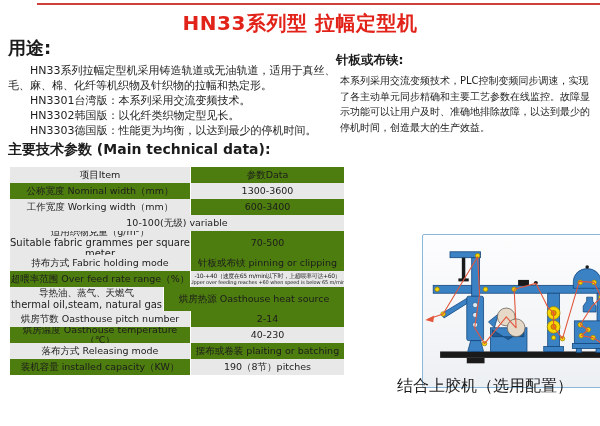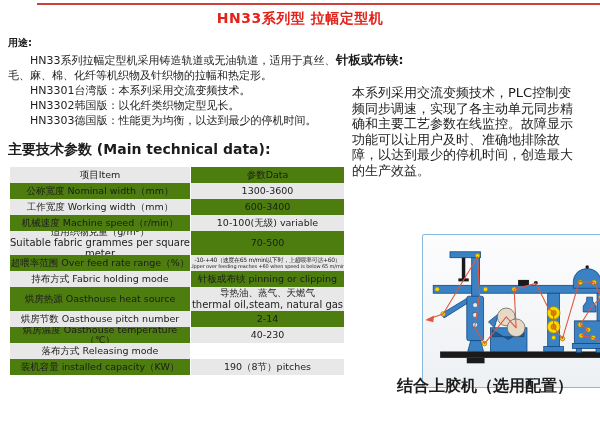--- a/index.html
+++ b/index.html
@@ -6,47 +6,47 @@
     --top-rule:#d0403a; --title-red:#e2231a;
     --machine-blue:#3b82c4; --roller-yellow:#f7d800;
     --thread-red:#e2563c; --diagram-border:#8ab8dc;
   }
   *{box-sizing:border-box}
   html,body{margin:0;padding:0}
   body{width:600px;height:426px;background:#fff;position:relative;overflow:hidden;
        font-family:"DejaVu Sans","Liberation Sans",sans-serif;color:#1c1c1c}
   .top-rule{position:absolute;top:3px;left:37px;right:0;height:2px;background:var(--top-rule)}
   .title{position:absolute;top:10px;left:0;width:100%;text-align:center;margin:0;
-         font-size:14px;font-weight:bold;color:var(--title-red);letter-spacing:.5px}
+         font-size:20px;font-weight:bold;color:var(--title-red);letter-spacing:.5px}
   .usage{position:absolute;left:8px;top:36px;width:330px}
-  .usage h2{margin:0 0 3px 0;font-size:10px}
+  .usage h2{margin:0 0 3px 0;font-size:18px}
   .usage .intro{margin:0;font-size:11px;line-height:15px;text-indent:22px}
   .variant{margin:0;font-size:11px;line-height:15px;padding-left:22px}
   .features{position:absolute;left:336px;top:52px;width:261px}
   .features h2{margin:0 0 2px 0;font-size:12.5px}
-  .features p{margin:16px;font-size:13px;line-height:15.5px}
+  .features p{margin:4px;font-size:10px;line-height:15.5px}
   .specs-heading{position:absolute;left:8px;top:141px;margin:0;font-size:14px;font-weight:bold}
   .spec-table{position:absolute;left:10px;top:167px;width:334px}
   .trow{display:flex;gap:1px;margin-bottom:0}
   .cell{height:16px;display:flex;flex-direction:column;align-items:center;justify-content:center;
         font-size:9.5px;line-height:1.1;text-align:center;overflow:hidden}
   .cell.lcell{width:180px;flex:none}
   .cell.rcell{flex:1}
   .trow.tall .cell{height:24px}
   .light{background:#e8e8e8}
   .dark{background:#4d7c0f}
   .line2{font-size:10px}
   .rcell.tiny span{font-size:6px;letter-spacing:-.3px;white-space:nowrap}
   .rcell.tiny span.line2{font-size:5px;letter-spacing:-.1px}
   .diagram-box{position:absolute;left:382px;top:218px;width:206px;height:154px;
                border:1.5px solid var(--diagram-border);border-radius:2px;
                background:linear-gradient(180deg,#fdfdfe 0%,#edf0f3 100%)}
   .diagram-box svg{display:block;width:100%;height:100%}
   .diagram-caption{position:absolute;left:380px;top:376px;width:210px;margin:0;
-                   text-align:center;font-size:16px;font-weight:bold}
+                   text-align:center;font-size:16px;font-weight:normal}
   .mb{fill:var(--machine-blue);stroke:#14477e;stroke-width:.8}
   .mb2{fill:#1d5a96;stroke:#0e3a66;stroke-width:.6}
   .mdk{fill:#1a1a1a}
   .yel{fill:var(--roller-yellow);stroke:#9a7b00;stroke-width:.7}
   .org{fill:#ef8a00;stroke:#7a4a00;stroke-width:.5}
   .thr{stroke:var(--thread-red);stroke-width:1.1;fill:none;stroke-linejoin:round}
   .tar{fill:var(--thread-red)}
   .rollerbig{fill:#e6d9c8;stroke:#6b6257;stroke-width:.8}
   .hole{fill:#dcebf6;stroke:#14477e;stroke-width:.6}
 </style>
@@ -92,81 +92,81 @@
     </div>
     <div class="trow">
       <div class="cell lcell light">
         <span>工作宽度 Working width（mm）</span>
       </div>
       <div class="cell rcell dark">
         <span>600-3400</span>
       </div>
     </div>
     <div class="trow">
-      <div class="cell lcell dark">
-        <span>机械速度 Machine speed（r/min）</span>
-      </div>
       <div class="cell rcell light">
         <span>10-100(无级) variable</span>
       </div>
     </div>
     <div class="trow tall">
       <div class="cell lcell light">
         <span>适用织物克重（g/m²）</span>
         <span class="line2">Suitable fabric grammes per square meter</span>
       </div>
       <div class="cell rcell dark">
         <span>70-500</span>
+      </div>
+    </div>
+    <div class="trow">
+      <div class="cell lcell light">
+        <span>持布方式 Fabric holding mode</span>
+      </div>
+      <div class="cell rcell dark">
+        <span>针板或布铗 pinning or clipping</span>
       </div>
     </div>
     <div class="trow">
       <div class="cell lcell dark">
         <span>超喂率范围 Over feed rate range（%）</span>
       </div>
       <div class="cell rcell light tiny">
         <span>-10-+40（速度在65 m/min以下时，上超喂率可达+60）</span>
         <span class="line2">Upper over feeding reaches +60 when speed is below 65 m/min</span>
       </div>
     </div>
-    <div class="trow">
-      <div class="cell lcell light">
-        <span>持布方式 Fabric holding mode</span>
-      </div>
-      <div class="cell rcell dark">
-        <span>针板或布铗 pinning or clipping</span>
-      </div>
-    </div>
     <div class="trow tall">
-      <div class="cell lcell dark">
-        <span>烘房热源 Oasthouse heat source</span>
-      </div>
       <div class="cell rcell light">
         <span>导热油、蒸气、天燃气</span>
         <span class="line2">thermal oil,steam, natural gas</span>
       </div>
+      <div class="cell lcell dark">
+        <span>烘房热源 Oasthouse heat source</span>
+      </div>
     </div>
     <div class="trow">
       <div class="cell lcell light">
         <span>烘房节数 Oasthouse pitch number</span>
       </div>
       <div class="cell rcell dark">
         <span>2-14</span>
       </div>
     </div>
     <div class="trow">
       <div class="cell lcell dark">
         <span>烘房温度 Oasthouse temperature（℃）</span>
       </div>
       <div class="cell rcell light">
         <span>40-230</span>
       </div>
     </div>
     <div class="trow">
       <div class="cell lcell light">
         <span>落布方式 Releasing mode</span>
+      </div>
+      <div class="cell rcell dark">
+        <span>摆布或卷装 plaiting or batching</span>
       </div>
     </div>
     <div class="trow">
       <div class="cell lcell dark">
         <span>装机容量 installed capacity（KW）</span>
       </div>
       <div class="cell rcell light">
         <span>190（8节）pitches</span>
       </div>
     </div>

